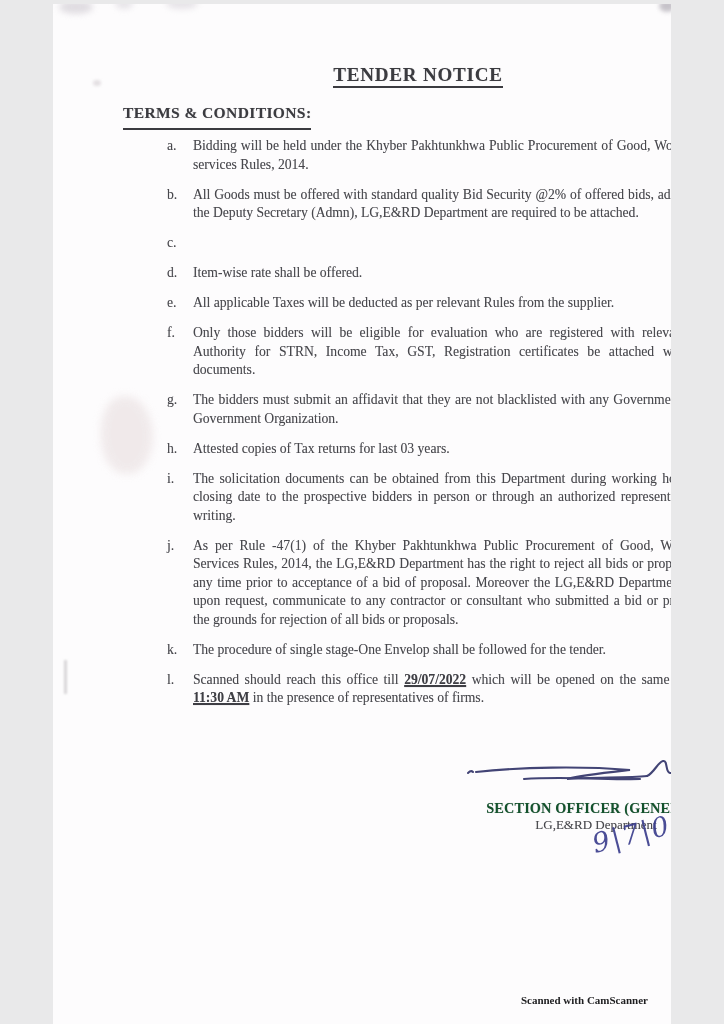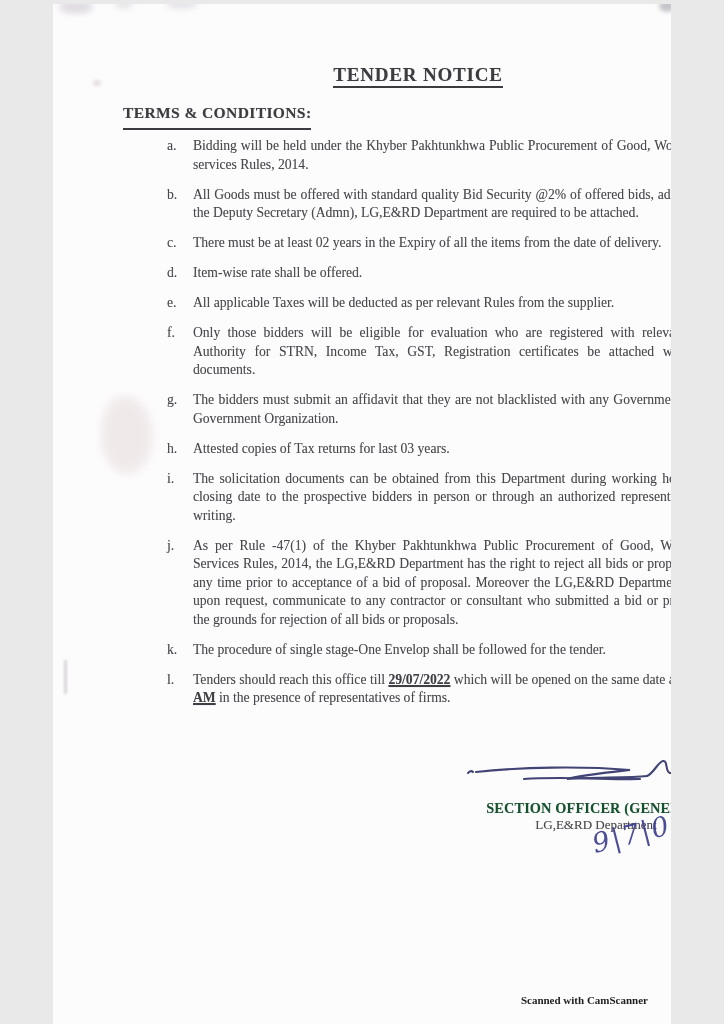--- a/index.html
+++ b/index.html
@@ -151,21 +151,20 @@
         <li class="term-item">
           <span class="term-letter">a.</span>
           <span class="term-text"><span>Bidding will be held under the Khyber Pakhtunkhwa Public Procurement of Good, Works and services Rules, 2014.</span></span>
         </li>
         <li class="term-item">
           <span class="term-letter">b.</span>
           <span class="term-text"><span>All Goods must be offered with standard quality Bid Security @2% of offered bids, address to the Deputy Secretary (Admn), LG,E&amp;RD Department are required to be attached.</span></span>
         </li>
         <li class="term-item">
           <span class="term-letter">c.</span>
-          <span class="term-text"><span>There must be at least 02 years in the Expiry of all the items from the date of delivery.</span></span>
         </li>
         <li class="term-item">
           <span class="term-letter">d.</span>
           <span class="term-text"><span>Item-wise rate shall be offered.</span></span>
         </li>
         <li class="term-item">
           <span class="term-letter">e.</span>
           <span class="term-text"><span>All applicable Taxes will be deducted as per relevant Rules from the supplier.</span></span>
         </li>
         <li class="term-item">
@@ -187,21 +186,21 @@
         <li class="term-item">
           <span class="term-letter">j.</span>
           <span class="term-text"><span>As per Rule -47(1) of the Khyber Pakhtunkhwa Public Procurement of Good, Works &amp; Services Rules, 2014, the LG,E&amp;RD Department has the right to reject all bids or proposals at any time prior to acceptance of a bid of proposal. Moreover the LG,E&amp;RD Department shall upon request, communicate to any contractor or consultant who submitted a bid or proposal, the grounds for rejection of all bids or proposals.</span></span>
         </li>
         <li class="term-item">
           <span class="term-letter">k.</span>
           <span class="term-text"><span>The procedure of single stage-One Envelop shall be followed for the tender.</span></span>
         </li>
         <li class="term-item">
           <span class="term-letter">l.</span>
-          <span class="term-text"><span>Tenders should reach this office till </span><span class="seg-bold seg-underline">29/07/2022</span><span> which will be opened on the same date at </span><span class="seg-bold seg-underline">11:30 AM</span><span> in the presence of representatives of firms.</span></span>
+          <span class="term-text"><span>Scanned should reach this office till </span><span class="seg-bold seg-underline">29/07/2022</span><span> which will be opened on the same date at </span><span class="seg-bold seg-underline">11:30 AM</span><span> in the presence of representatives of firms.</span></span>
         </li>
       </ul>
   </div>
 
   <div class="signature-block">
     <svg class="signature-ink" width="268" height="48" viewBox="0 0 268 48">
       <g fill="none" stroke="#33356a" stroke-width="2.1" stroke-linecap="round" opacity="0.92">
         <path d="M6,17 q3,-3 5,-1"></path>
         <path d="M14,16 C 60,11 120,10 168,14 C 150,16 120,19 105,23 C 130,21 165,22 185,20"></path>
         <path d="M62,23 C 100,20 150,24 178,23"></path>

